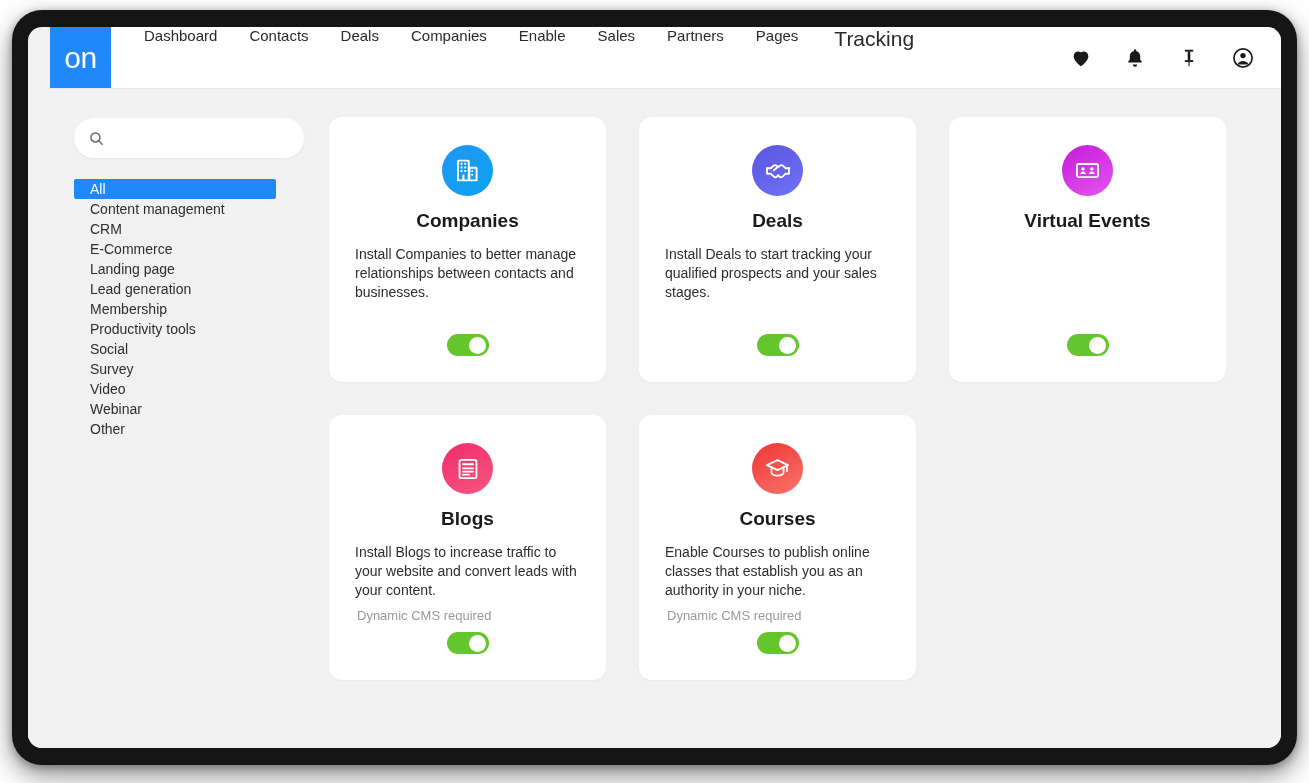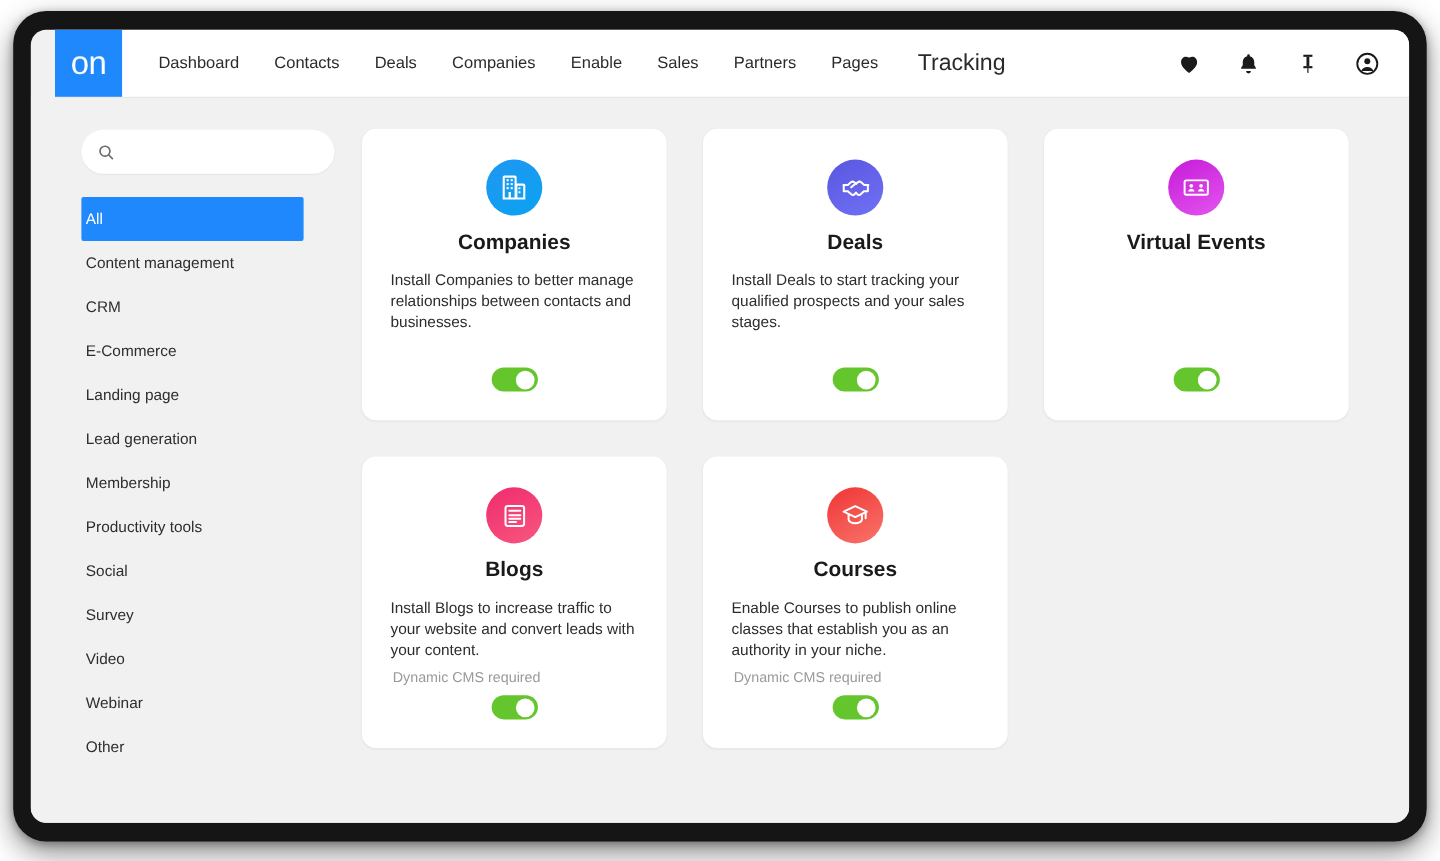--- a/index.html
+++ b/index.html
@@ -63,21 +63,20 @@
     justify-content: center;
     font-size: 30px;
     font-weight: 300;
     letter-spacing: -0.5px;
     line-height: 1;
     flex: 0 0 auto;
   }
 
   .nav-links {
     display: flex;
-    align-items: center;
     margin-left: 17px;
   }
 
   .nav-link {
     font-size: 15px;
     color: #2a2a2a;
     padding: 0 16px;
     cursor: pointer;
     white-space: nowrap;
     font-weight: 400;
@@ -149,24 +148,24 @@
     margin-left: 10px;
     width: 170px;
     height: 100%;
   }
 
   .cat-list {
     margin-top: 21px;
     width: 202px;
   }
   .cat-item {
-    height: 40px;
-    display: flex;
-    align-items: center;
-    padding-left: 4px;
+    height: 20px;
+    display: flex;
+    align-items: center;
+    padding-left: 16px;
     box-sizing: border-box;
     font-size: 14px;
     color: #2e2e2e;
     border-radius: 2px;
     cursor: pointer;
   }
   .cat-item.active {
     background: #1e88fc;
     color: #ffffff;
   }

